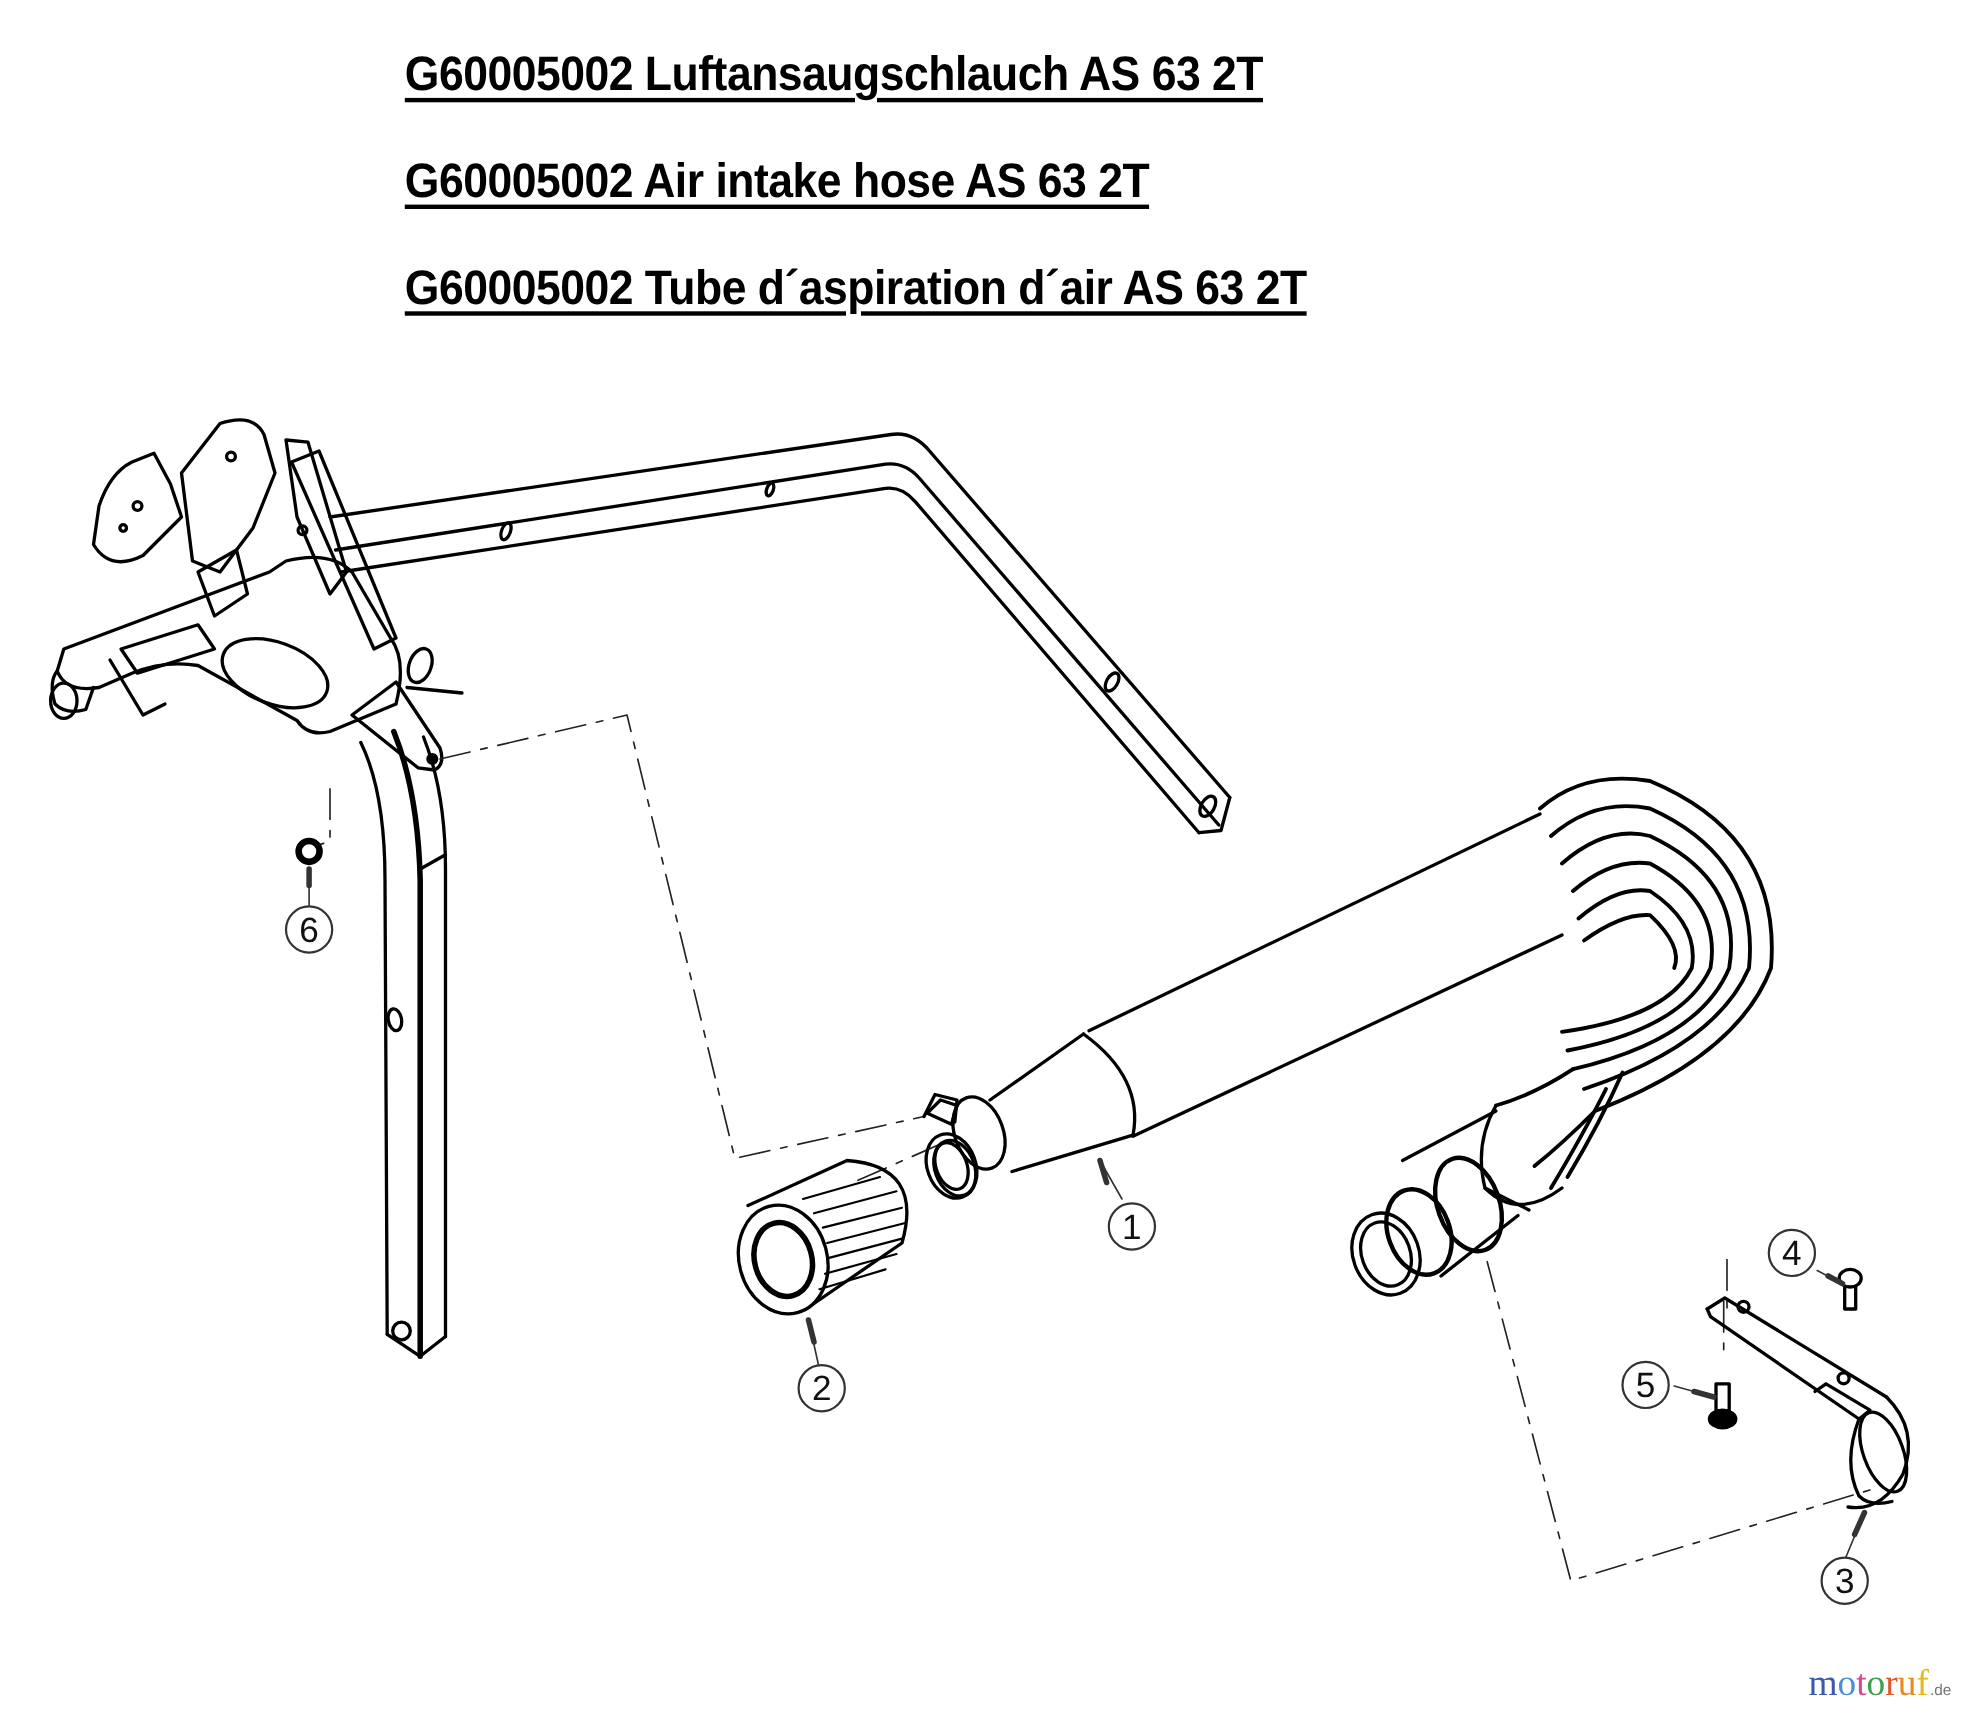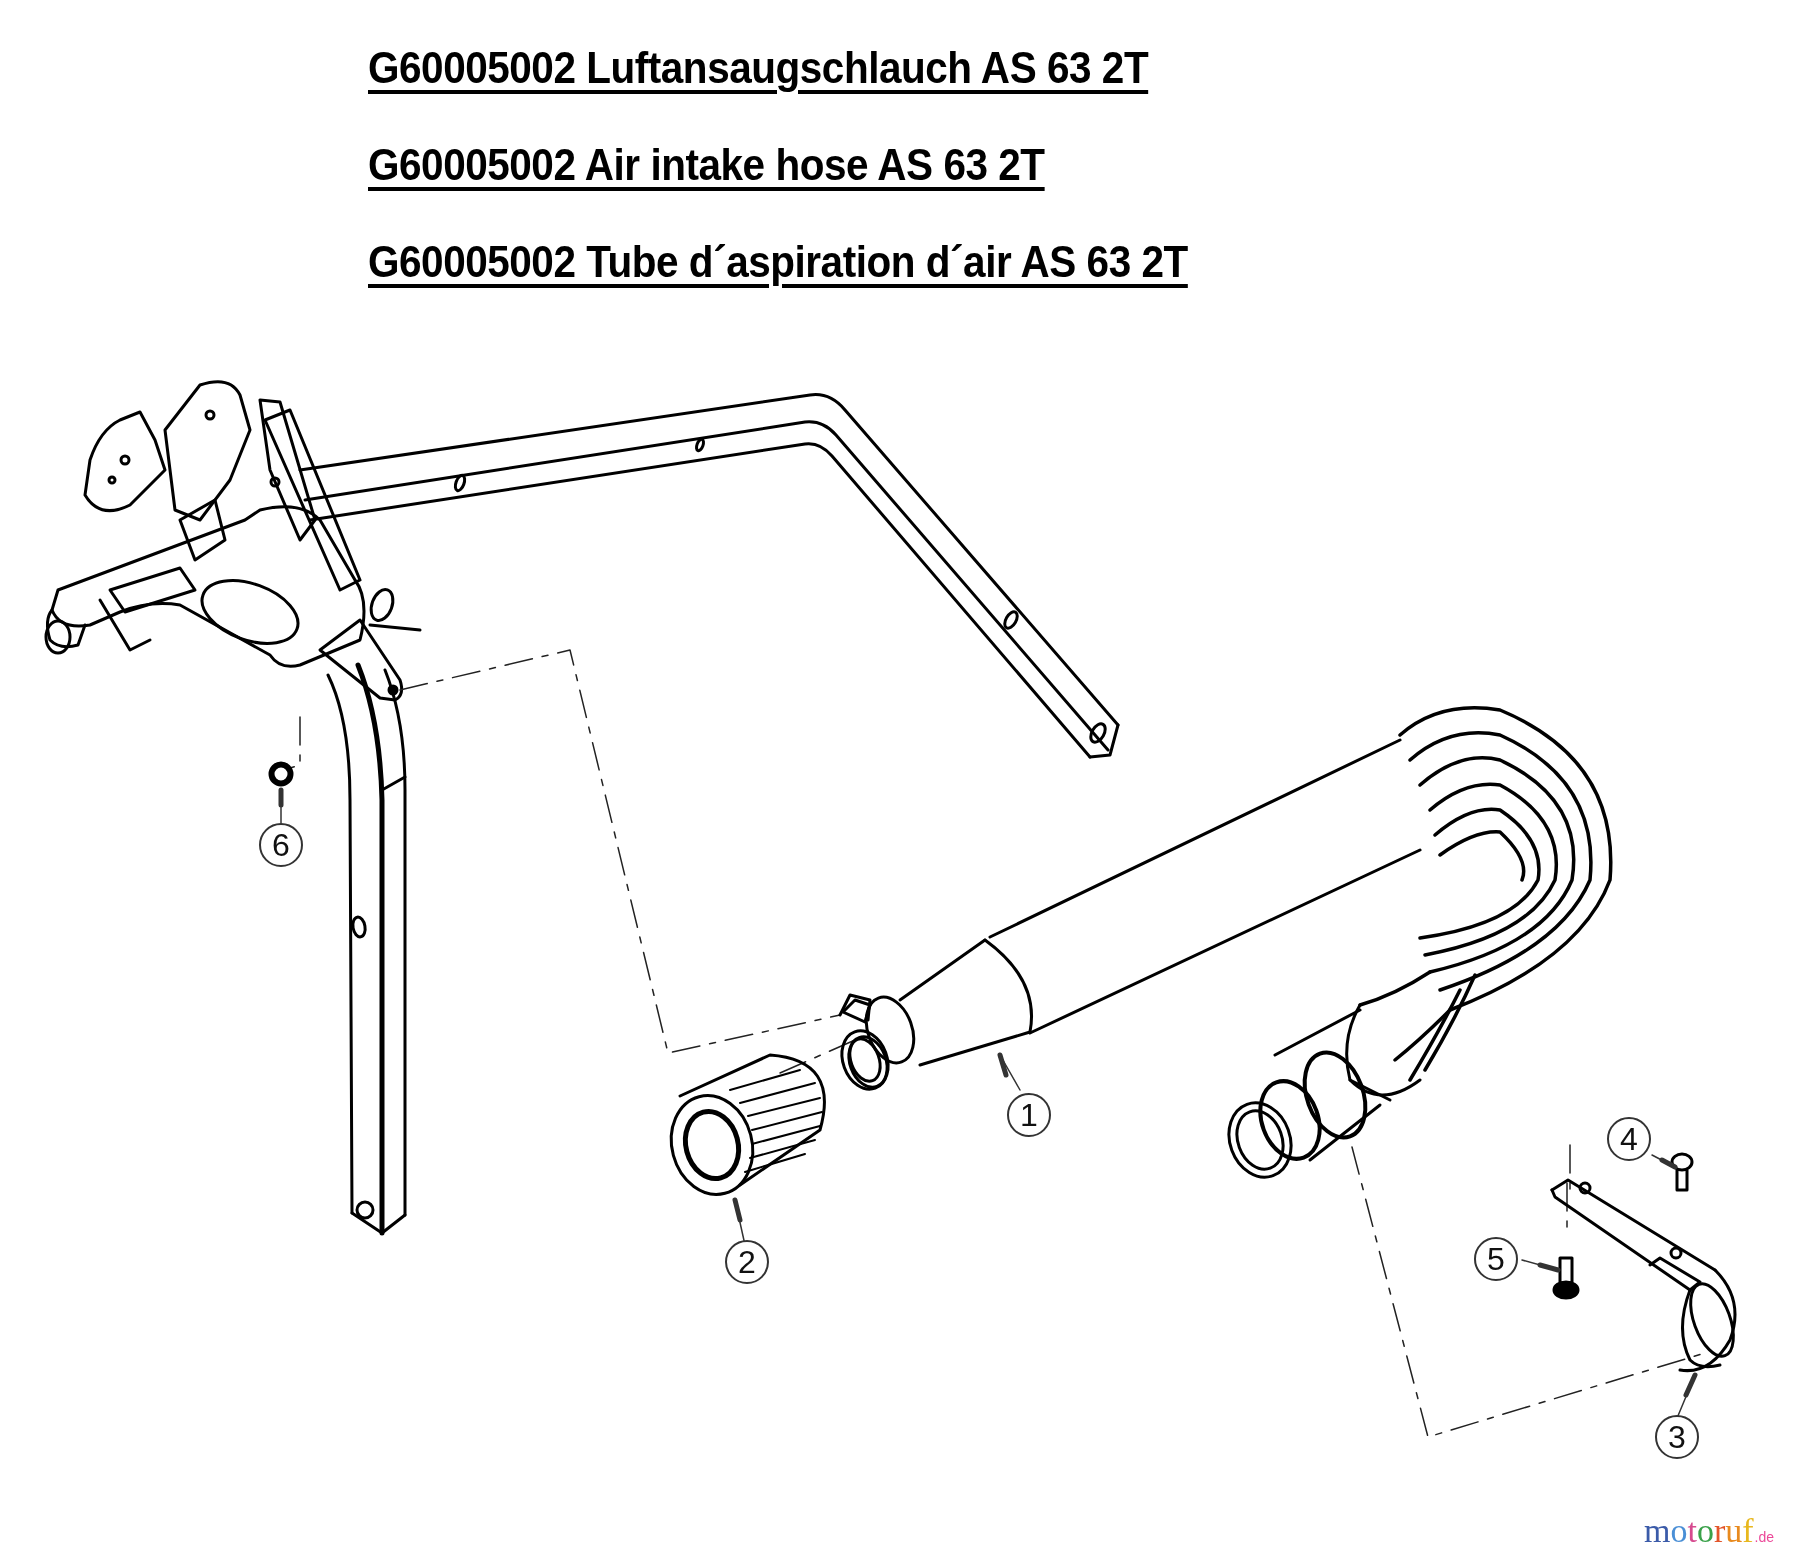--- a/index.html
+++ b/index.html
@@ -11,21 +11,21 @@
            text-decoration: underline; text-decoration-thickness: 4px; text-underline-offset: 7px;
            transform: scaleX(0.92); transform-origin: left center; }
   .t1 { top: 0; } .t2 { top: 97px; } .t3 { top: 194px; }
   svg.diagram { position: absolute; left: 0; top: 0; }
   .callout { position: absolute; width: 40px; height: 40px; border: 2px solid #333; border-radius: 50%;
              background: #fff; text-align: center; line-height: 40px; font-size: 32px;
              font-family: "Liberation Sans", sans-serif; color: #111; }
   .logo { position: absolute; left: 1644px; top: 1512px; font-family: "Liberation Serif", serif;
           font-size: 34px; letter-spacing: 0px; }
   .logo span { display: inline-block; }
-  .logo .tld { font-family: "Liberation Sans", sans-serif; font-size: 14px; color: #ec4899; margin-left: 1px; }
+  .logo .tld { font-family: "Liberation Sans", sans-serif; font-size: 14px; color: #737373; margin-left: 1px; }
 </style>
 </head>
 <body>
 
 <div class="title-block">
   <div class="title t1">G60005002 Luftansaugschlauch AS 63 2T</div>
   <div class="title t2">G60005002 Air intake hose AS 63 2T</div>
   <div class="title t3">G60005002 Tube d´aspiration d´air AS 63 2T</div>
 </div>
 

